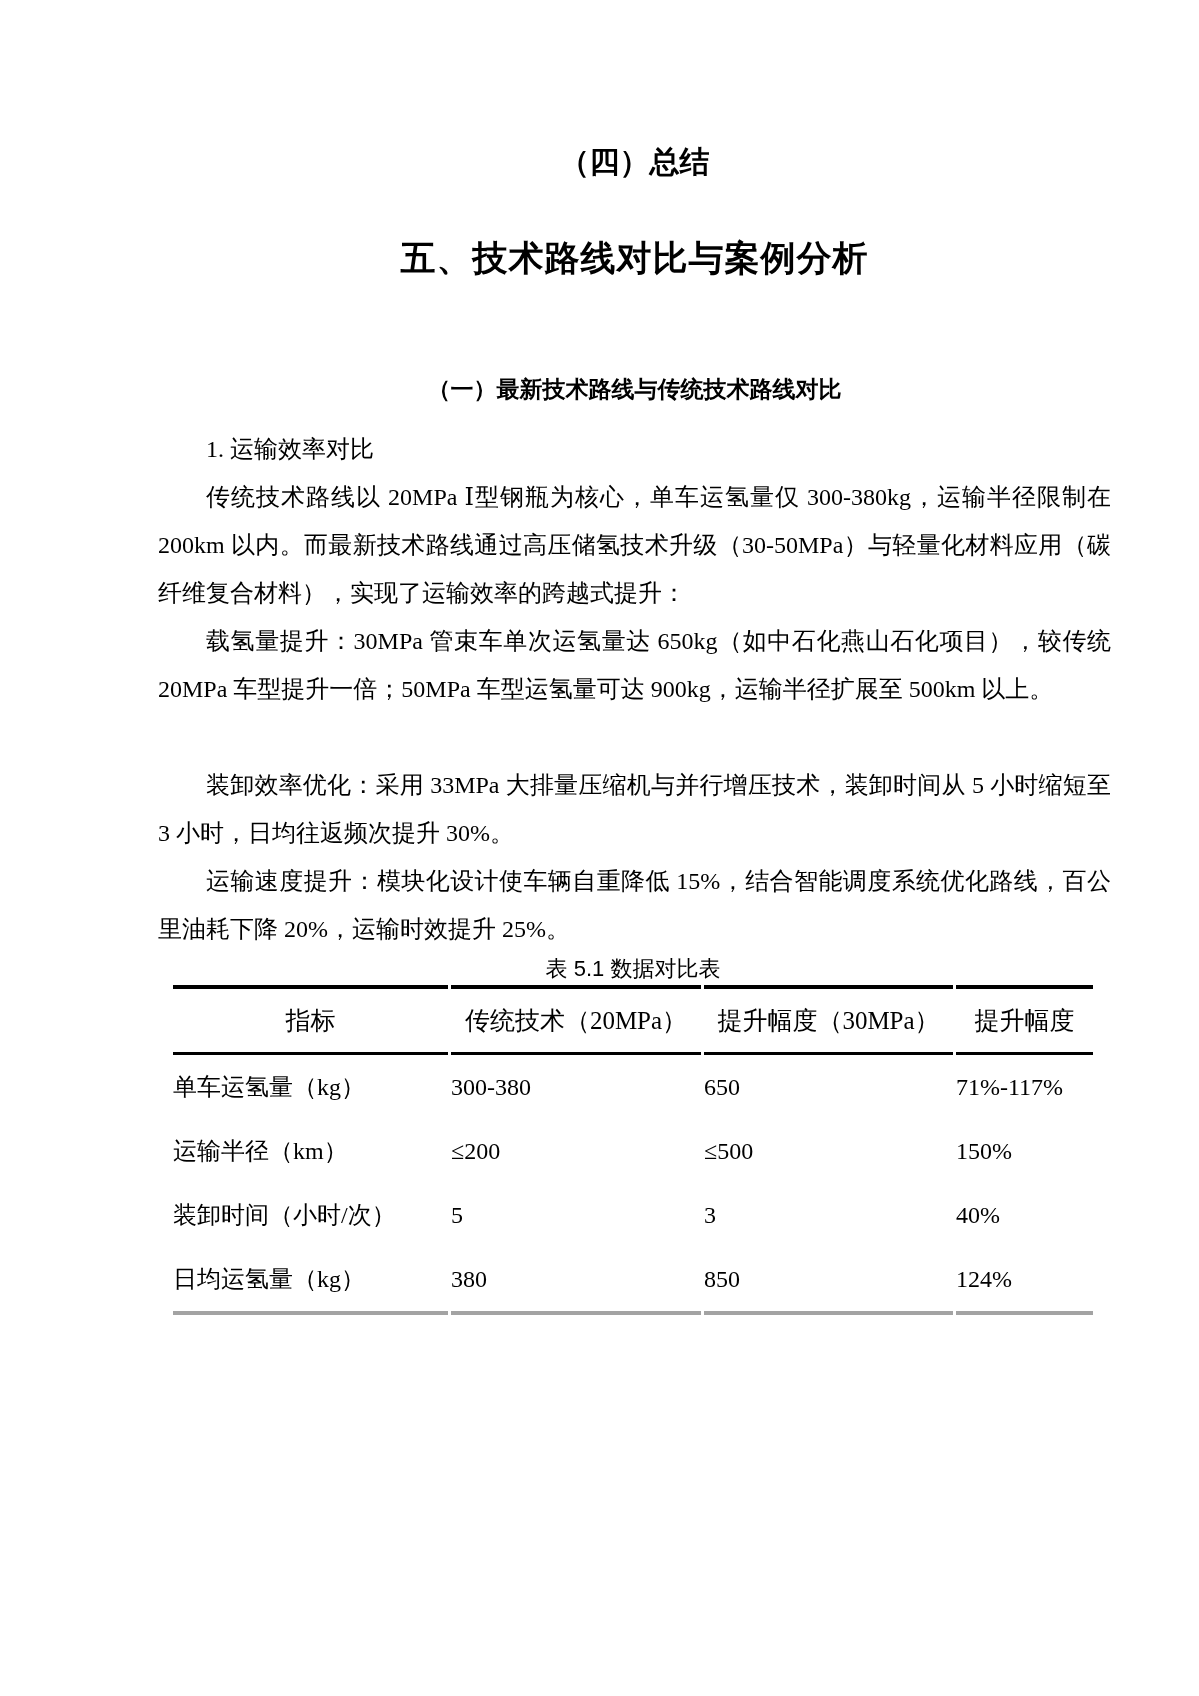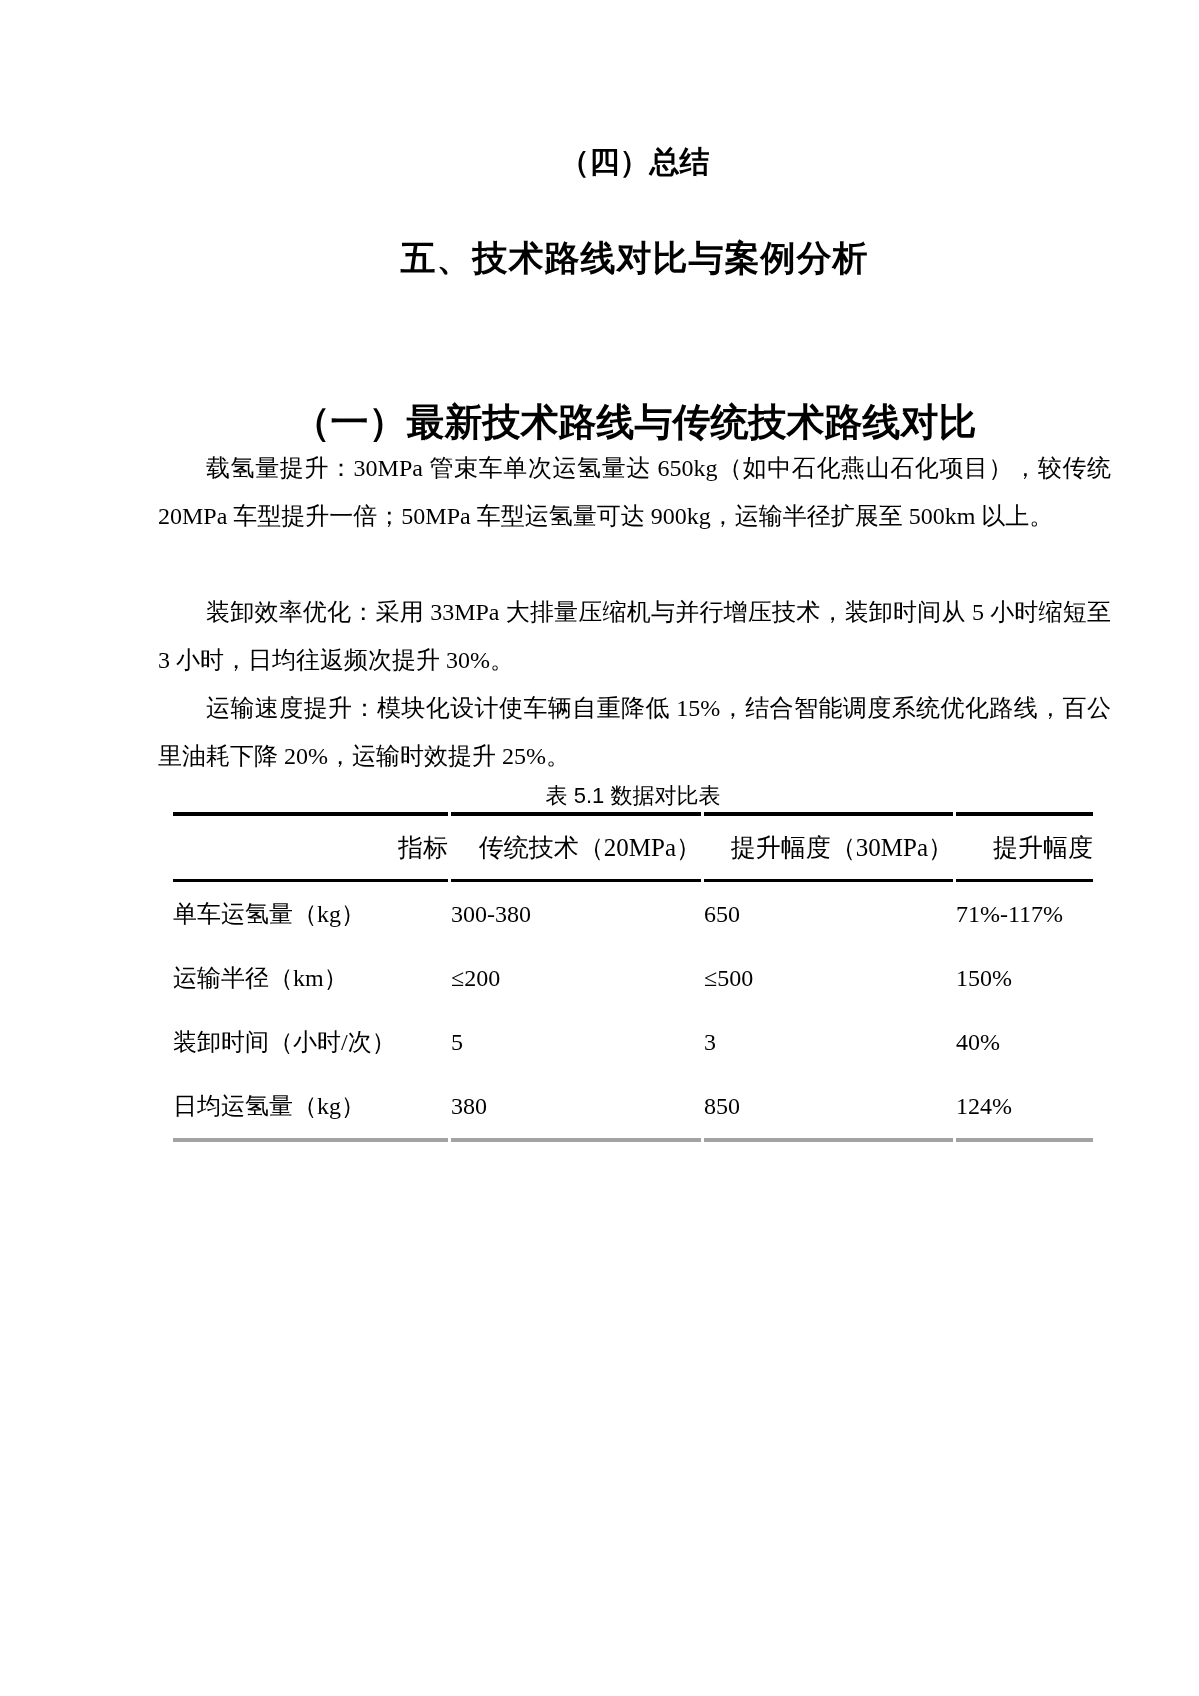--- a/index.html
+++ b/index.html
@@ -30,23 +30,23 @@
     line-height: 44px;
   }
   .chapter-heading {
     font-size: 35px;
     line-height: 48px;
     margin-top: 50px;
     letter-spacing: 1px;
     text-align: center;
   }
   .sub-heading {
-    font-size: 38px;
+    font-size: 23px;
     line-height: 44px;
-    margin-top: 118px;
+    margin-top: 85px;
   }
   p.body {
     font-size: 24px;
     line-height: 48px;
     text-align: justify;
     text-indent: 2em;
     margin: 0;
     overflow: hidden;
   }
   p.first {
@@ -71,21 +71,21 @@
     border-collapse: separate;
     border-spacing: 3px 0;
     table-layout: fixed;
   }
   table.data th {
     border-top: 4px solid #000;
     border-bottom: 3px solid #000;
     height: 63px;
     font-weight: 400;
     font-size: 25px;
-    text-align: right;
+    text-align: center;
     vertical-align: middle;
     padding: 0;
   }
   table.data td {
     height: 64px;
     font-size: 24px;
     text-align: left;
     vertical-align: middle;
     padding: 0;
   }
@@ -102,21 +102,23 @@
 
 <div class="page">
 
   <h2 class="h-sans sec-heading">（四）总结</h2>
 
 
   <h1 class="h-sans chapter-heading">五、技术路线对比与案例分析</h1>
 
   <h2 class="h-sans sub-heading">（一）最新技术路线与传统技术路线对比</h2>
 
+  <p class="body first h48">1. 运输效率对比</p>
 
+  <p class="body h144">传统技术路线以 20MPa Ⅰ型钢瓶为核心，单车运氢量仅 300-380kg，运输半径限制在 200km 以内。而最新技术路线通过高压储氢技术升级（30-50MPa）与轻量化材料应用（碳纤维复合材料），实现了运输效率的跨越式提升：</p>
 
   <p class="body h144">载氢量提升：30MPa 管束车单次运氢量达 650kg（如中石化燕山石化项目），较传统 20MPa 车型提升一倍；50MPa 车型运氢量可达 900kg，运输半径扩展至 500km 以上。</p>
 
   <p class="body h96">装卸效率优化：采用 33MPa 大排量压缩机与并行增压技术，装卸时间从 5 小时缩短至 3 小时，日均往返频次提升 30%。</p>
 
   <p class="body h96">运输速度提升：模块化设计使车辆自重降低 15%，结合智能调度系统优化路线，百公里油耗下降 20%，运输时效提升 25%。</p>
 
   <div class="tbl-caption">表 5.1 数据对比表</div>
 
   <table class="data">

